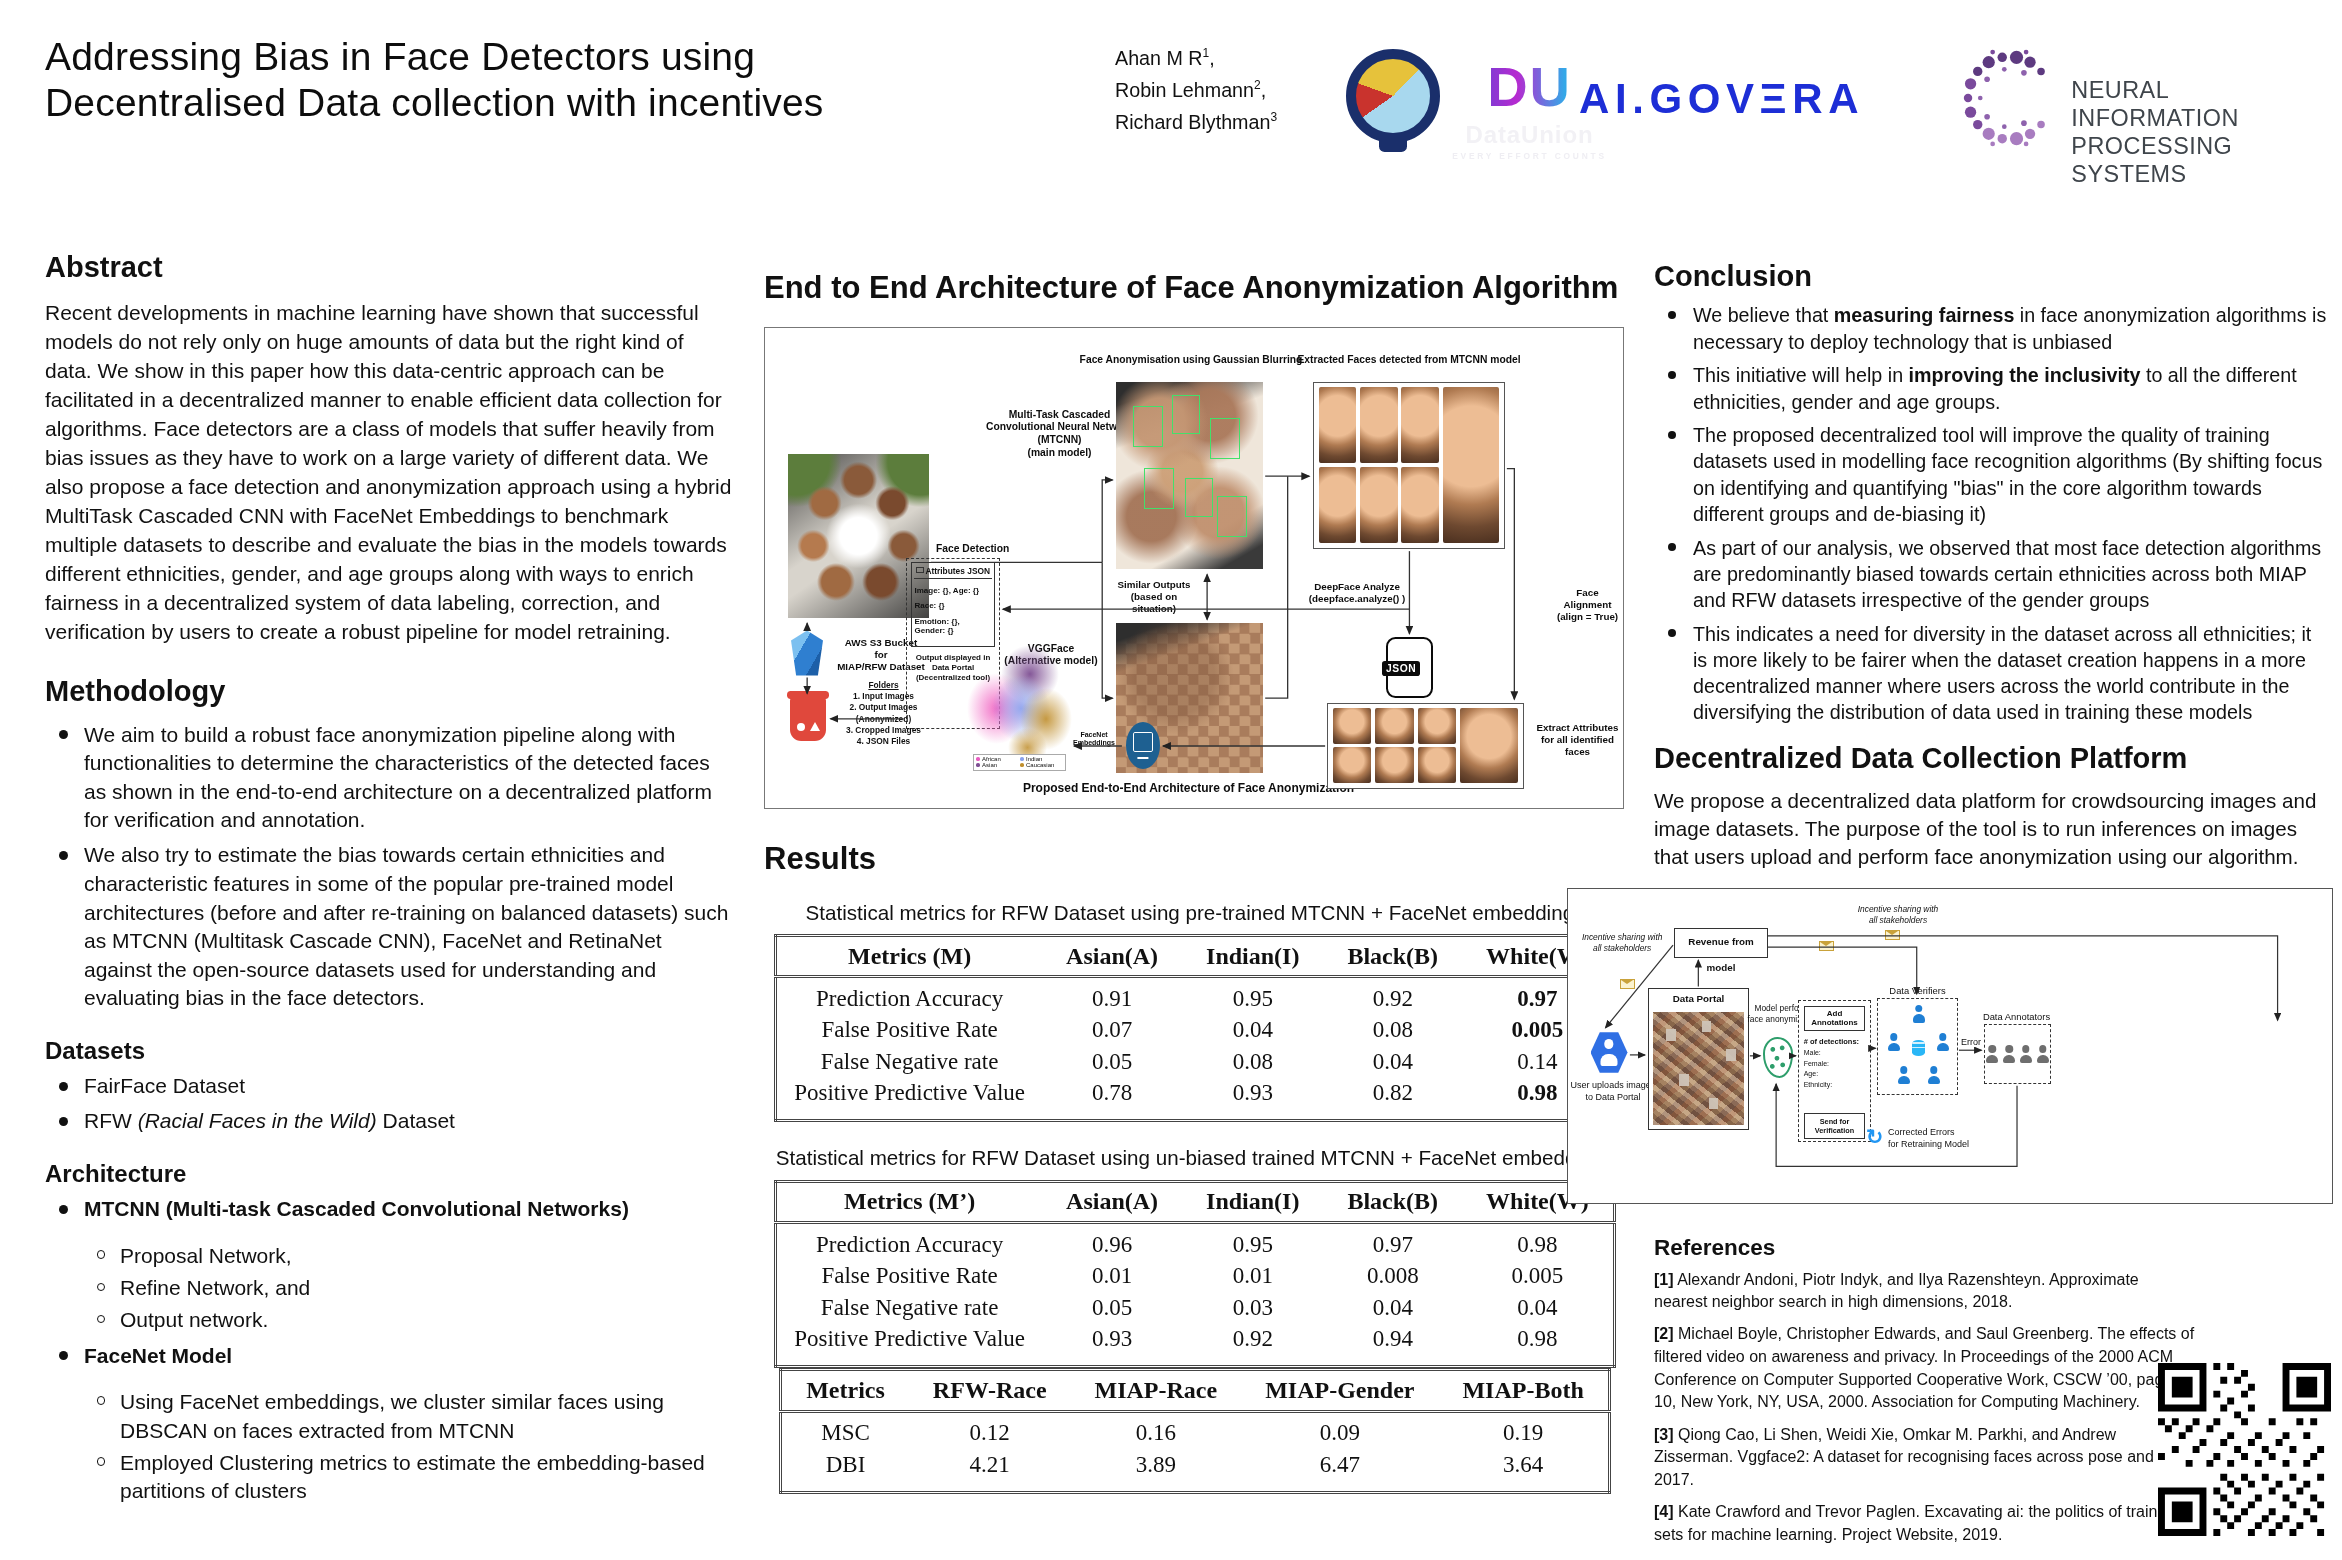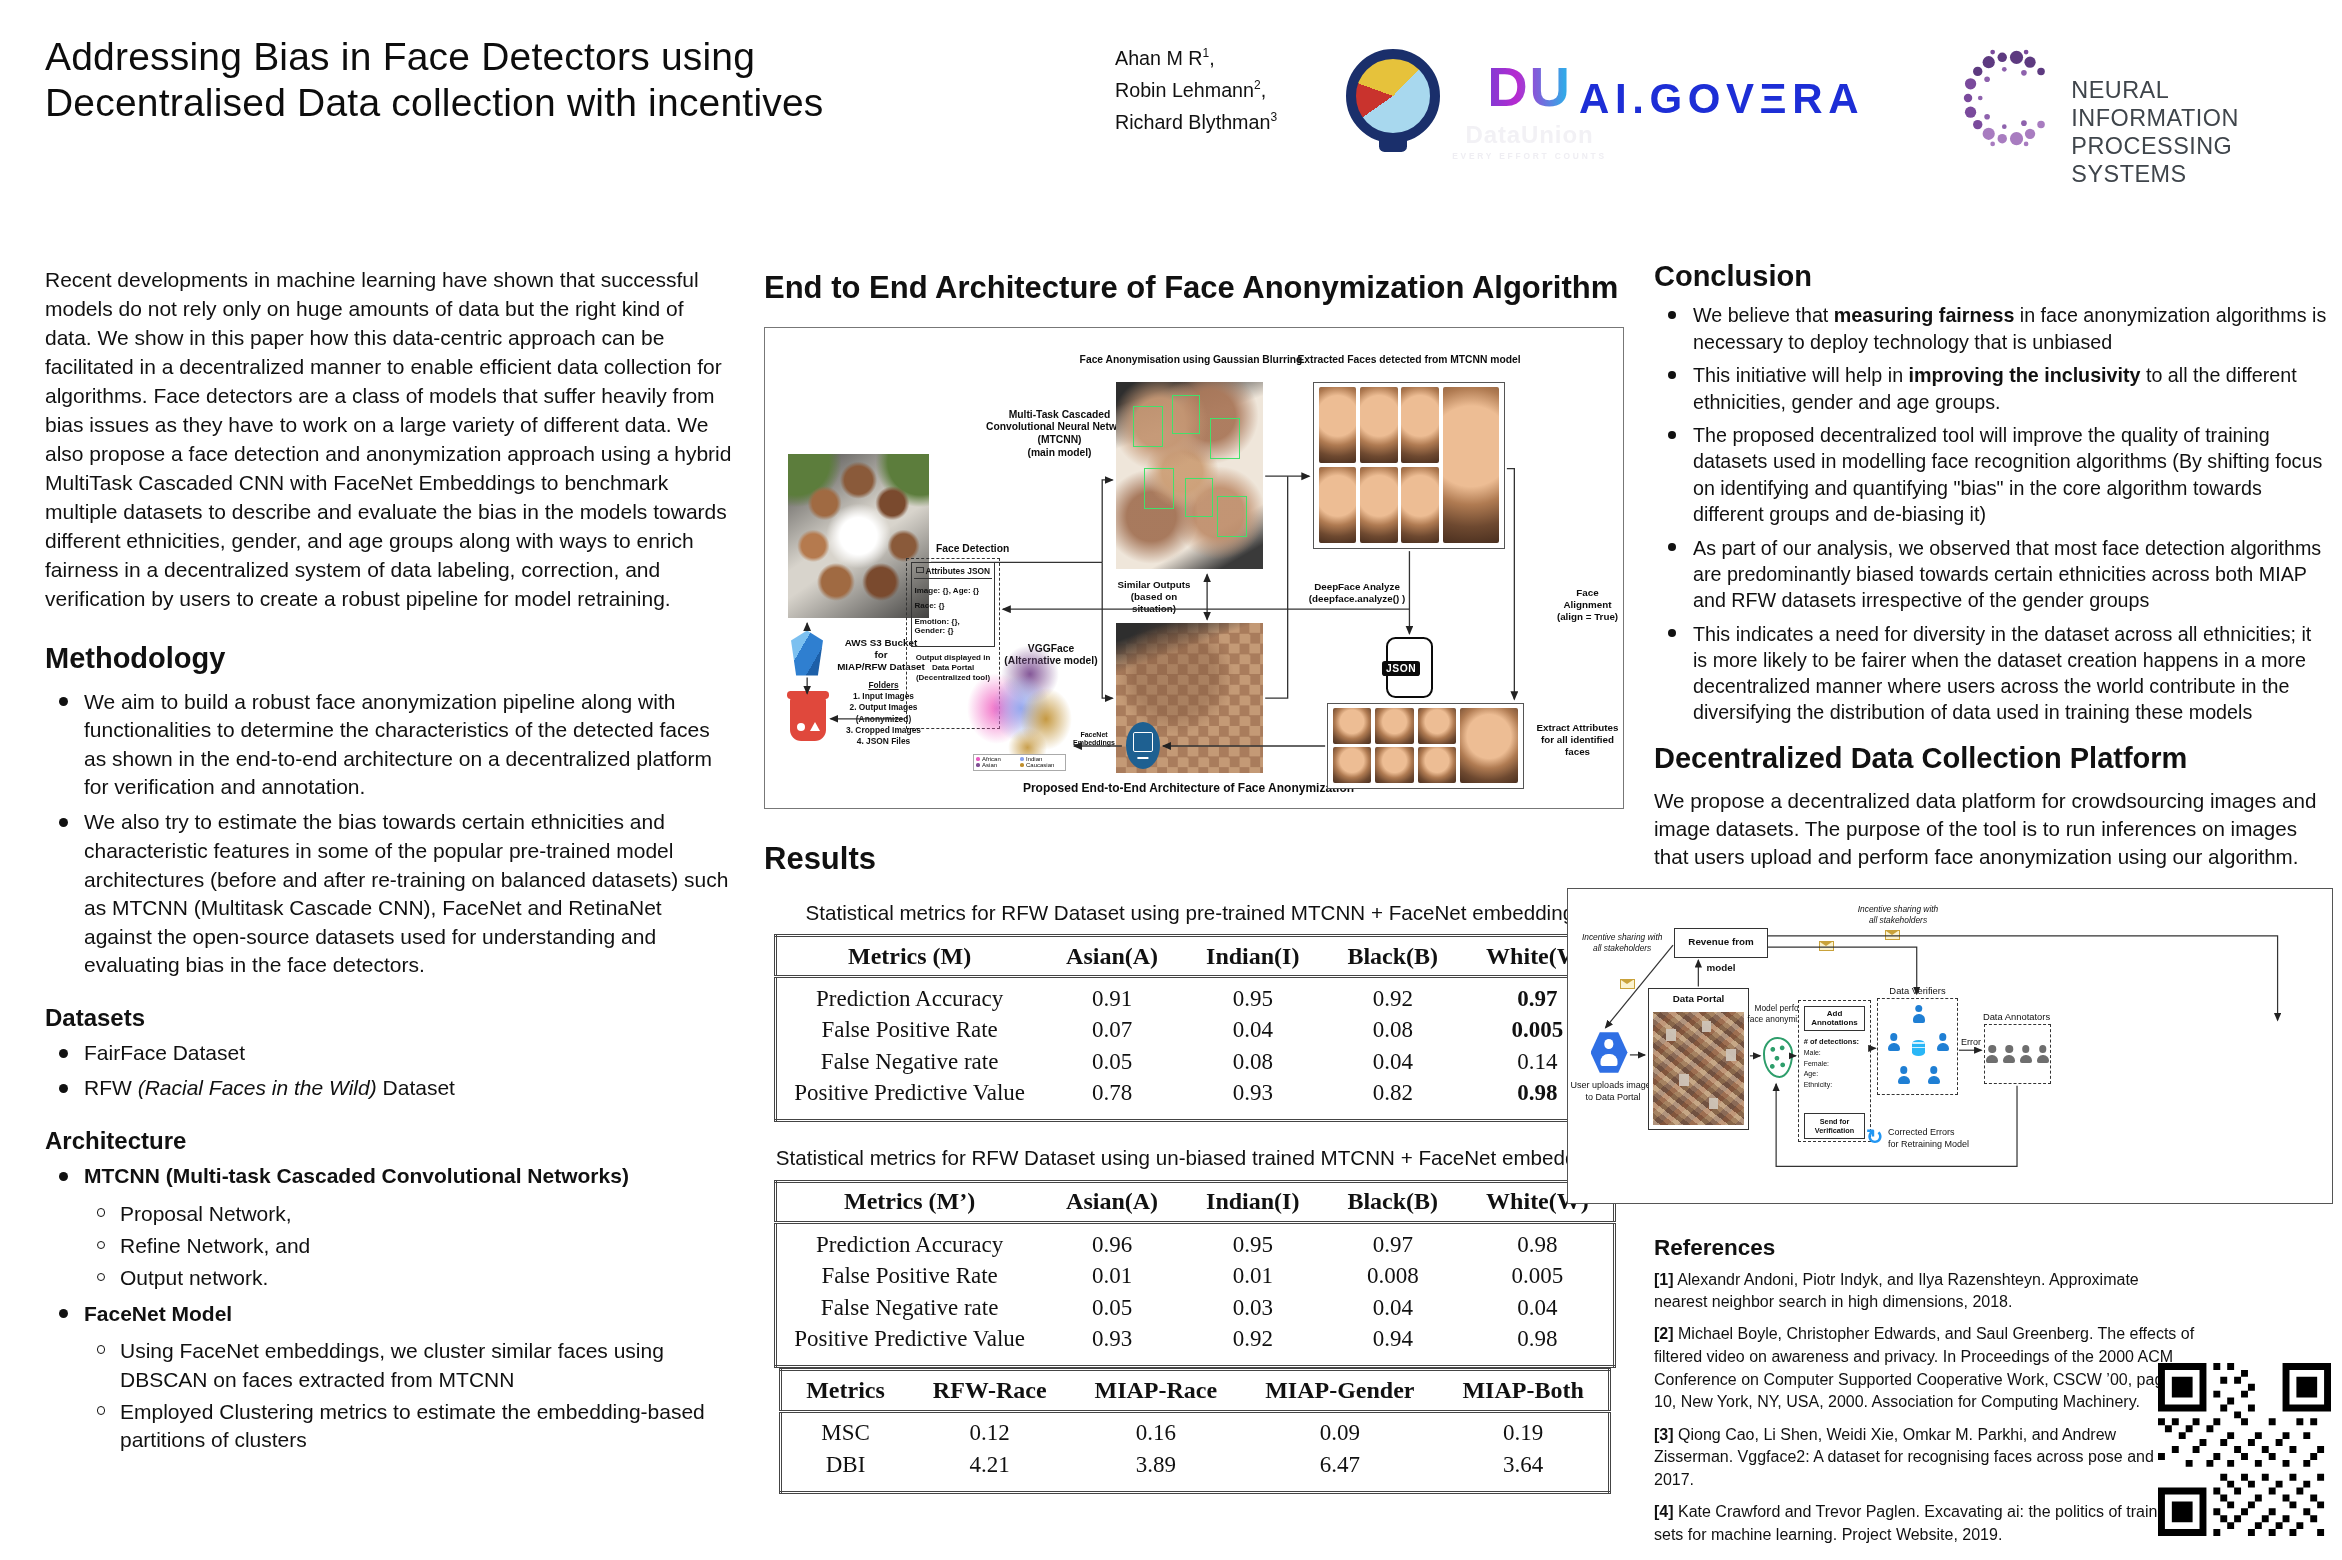--- a/index.html
+++ b/index.html
@@ -31,21 +31,21 @@
   .col-left{position:absolute;left:45px;top:251px;width:688px;}
   .col-mid{position:absolute;left:764px;top:270px;width:862px;}
   .col-right{position:absolute;left:1654px;top:260px;width:676px;}
   h2.sec{font-size:29px;font-weight:700;margin:0;}
   .indent1{margin-left:15px;}
   h3.subsec{font-size:24px;font-weight:700;margin:24px 0 7.5px 0;}
   .body-text{font-size:21px;line-height:1.38;margin:15px 0 0 0;}
   .blist{list-style:none;margin:13px 0 0 0;padding:0 0 0 39px;font-size:21px;line-height:1.36;}
   .blist>li{position:relative;margin-bottom:6.6px;}
   .blist>li::before{content:"";position:absolute;left:-25px;top:9.4px;width:9.4px;height:9.4px;border-radius:50%;background:#111;}
-  .sublist{list-style:none;margin:9px 0 0 0;padding:0 0 0 36px;}
+  .sublist{list-style:none;margin:18px 0 0 0;padding:0 0 0 36px;}
   .sublist>li{position:relative;margin-bottom:3.7px;}
   .sublist>li::before{content:"";position:absolute;left:-23.4px;top:8.4px;width:8.4px;height:8.4px;border-radius:50%;
     border:1.7px solid #111;background:#fff;box-sizing:border-box;}
   .clist{font-size:19.7px;line-height:1.33;margin-top:9.4px;}
   .clist>li{margin-bottom:7.5px;}
   .clist>li::before{top:8.4px;width:8.4px;height:8.4px;}
 
   
   h2.midhead{font-size:31px;font-weight:700;margin:0;}
   .diagram1{position:relative;width:858px;height:480px;border:1.4px solid #777;margin-top:20.6px;background:#fff;}
@@ -246,20 +246,21 @@
         <circle cx="75.5" cy="88.8" r="3"></circle>
       </g>
     </svg>
     <div class="neurips-text">
       <span class="dline">NEURAL INFORMATION</span>
       <span class="dline">PROCESSING SYSTEMS</span>
     </div>
   </div>
 
   <div class="col-left">
+    <h2 class="sec indent1">Abstract</h2>
     <p class="body-text">Recent developments in machine learning have shown that successful models do not rely only on huge amounts of data but the right kind of data. We show in this paper how this data-centric approach can be facilitated in a decentralized manner to enable efficient data collection for algorithms. Face detectors are a class of models that suffer heavily from bias issues as they have to work on a large variety of different data. We also propose a face detection and anonymization approach using a hybrid MultiTask Cascaded CNN with FaceNet Embeddings to benchmark multiple datasets to describe and evaluate the bias in the models towards different ethnicities, gender, and age groups along with ways to enrich fairness in a decentralized system of data labeling, correction, and verification by users to create a robust pipeline for model retraining.</p>
 
     <h2 class="sec" style="margin-top:28px;">Methodology</h2>
     <ul class="blist">
       <li>We aim to build a robust face anonymization pipeline along with functionalities to determine the characteristics of the detected faces as shown in the end-to-end architecture on a decentralized platform for verification and annotation.</li>
       <li>We also try to estimate the bias towards certain ethnicities and characteristic features in some of the popular pre-trained model architectures (before and after re-training on balanced datasets) such as MTCNN (Multitask Cascade CNN), FaceNet and RetinaNet against the open-source datasets used for understanding and evaluating bias in the face detectors.</li>
     </ul>
 
     <h3 class="subsec">Datasets</h3>
     <ul class="blist" style="margin-top:5.6px;">

